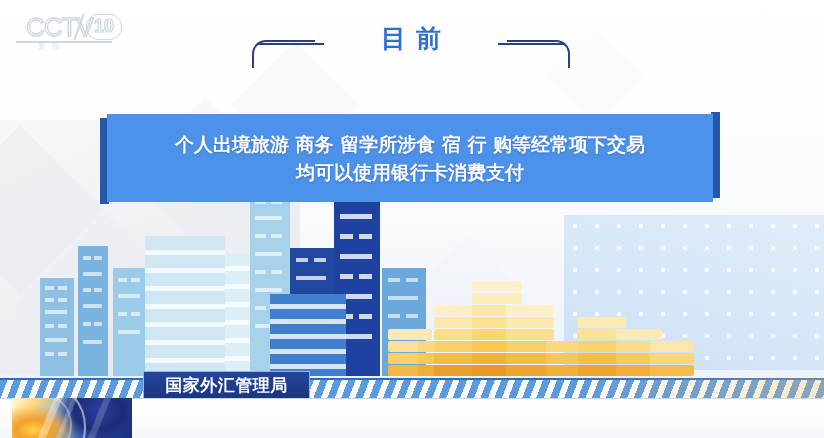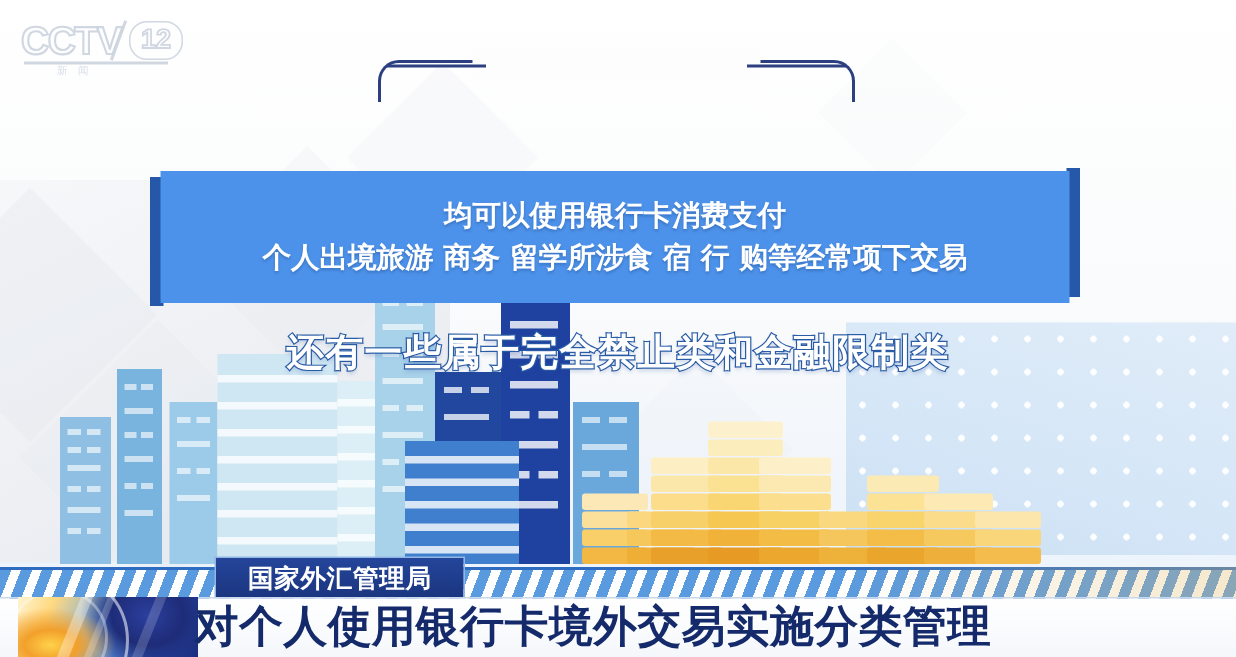--- a/index.html
+++ b/index.html
@@ -165,22 +165,22 @@
     position:absolute;border-radius:50%;border:2px solid rgba(255,255,255,.55);
   }
   .lt-globe .shard{position:absolute;background:rgba(255,255,255,.35);transform:skewX(-22deg);}
 
   
   .cctv{
     position:absolute;left:14px;top:12px;width:108px;height:34px;
     opacity:.85;
   }
   .cctv .word{
-    position:absolute;left:0;top:0;
-    font-size:26px;font-weight:bold;letter-spacing:-1px;
+    position:absolute;left:12px;top:0;
+    font-size:26px;font-weight:normal;letter-spacing:-1px;
     color:rgba(255,255,255,.0);
     -webkit-text-stroke:1.4px rgba(196,206,218,.95);
     font-family:"Liberation Sans","DejaVu Sans",sans-serif;
     white-space:nowrap;
   }
   .cctv .num{
     position:absolute;left:72px;top:2px;width:34px;height:24px;
     border:1.6px solid rgba(196,206,218,.95);
     border-radius:12px;
     color:transparent;
@@ -384,54 +384,53 @@
     <div class="coin" style="left:228px;bottom:36px;width:46px;height:11px;background:#fce9b3;"></div>
 
     <div class="coin" style="left:262px;bottom:0px;width:44px;height:11px;background:#f3bc4d;"></div>
     <div class="coin" style="left:262px;bottom:12px;width:44px;height:11px;background:#f9d67a;"></div>
     <div class="coin" style="left:262px;bottom:24px;width:44px;height:11px;background:#fce6ab;"></div>
   </div>
 
   <div class="cctv">
     <div class="word">CCTV</div>
     <div class="slash"></div>
-    <div class="num">12</div>
+    <div class="num">10</div>
     <div class="ul"></div>
     <div class="sub">新闻</div>
   </div>
 
   <div class="title-frame"></div>
   <div class="title-gap"></div>
   <div class="title-line l"></div>
   <div class="title-line r"></div>
+  <div class="title-text">目前</div>
 
 
   <div class="banner2-wrap">
     <div class="banner2-edgeL"></div>
     <div class="banner2-edgeR"></div>
     <div class="banner2">
+      <div class="line">个人出境旅游 商务 留学所涉食 宿 行 购等经常项下交易</div>
       <div class="line">均可以使用银行卡消费支付</div>
-      <div class="line">个人出境旅游 商务 留学所涉食 宿 行 购等经常项下交易</div>
-    </div>
-  </div>
-
-  <div class="line3">还有一些属于完全禁止类和金融限制类</div>
+    </div>
+  </div>
+
 
   <div class="lt-stripes"></div>
   <div class="lt-stripes-fade"></div>
 
   <div class="lt-agency">
     <span class="txt">国家外汇管理局</span>
   </div>
 
   <div class="lt-headbar"></div>
 
   <div class="lt-globe">
     <div class="arc" style="left:-20px;top:-18px;width:90px;height:90px;"></div>
     <div class="arc" style="left:-6px;top:-6px;width:62px;height:62px;border-color:rgba(255,255,255,.35);"></div>
     <div class="shard" style="left:34px;top:0;width:8px;height:40px;"></div>
     <div class="shard" style="left:52px;top:0;width:5px;height:40px;opacity:.6;"></div>
     <div class="shard" style="left:84px;top:0;width:7px;height:40px;opacity:.5;"></div>
   </div>
 
-  <div class="lt-headline">对个人使用银行卡境外交易实施分类管理</div>
 
 </div>
 
 </body></html>

